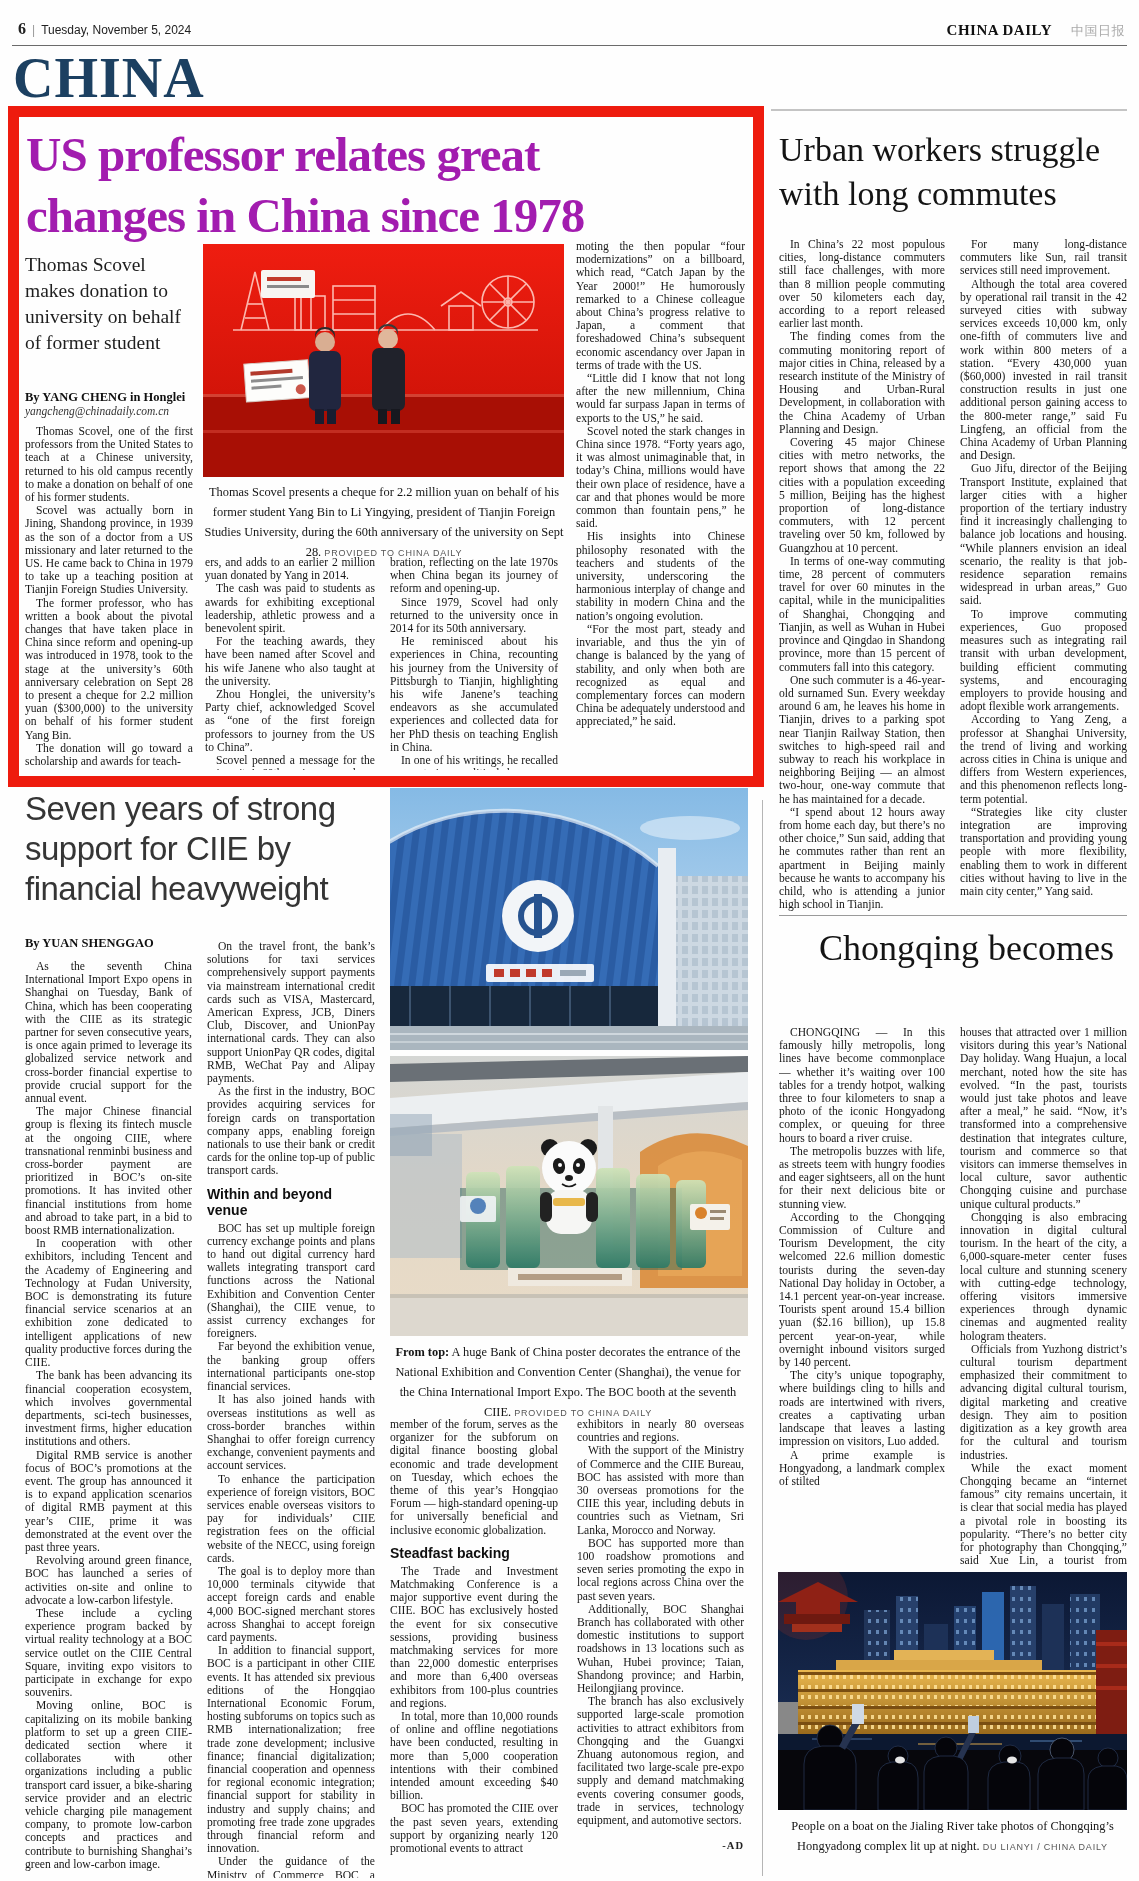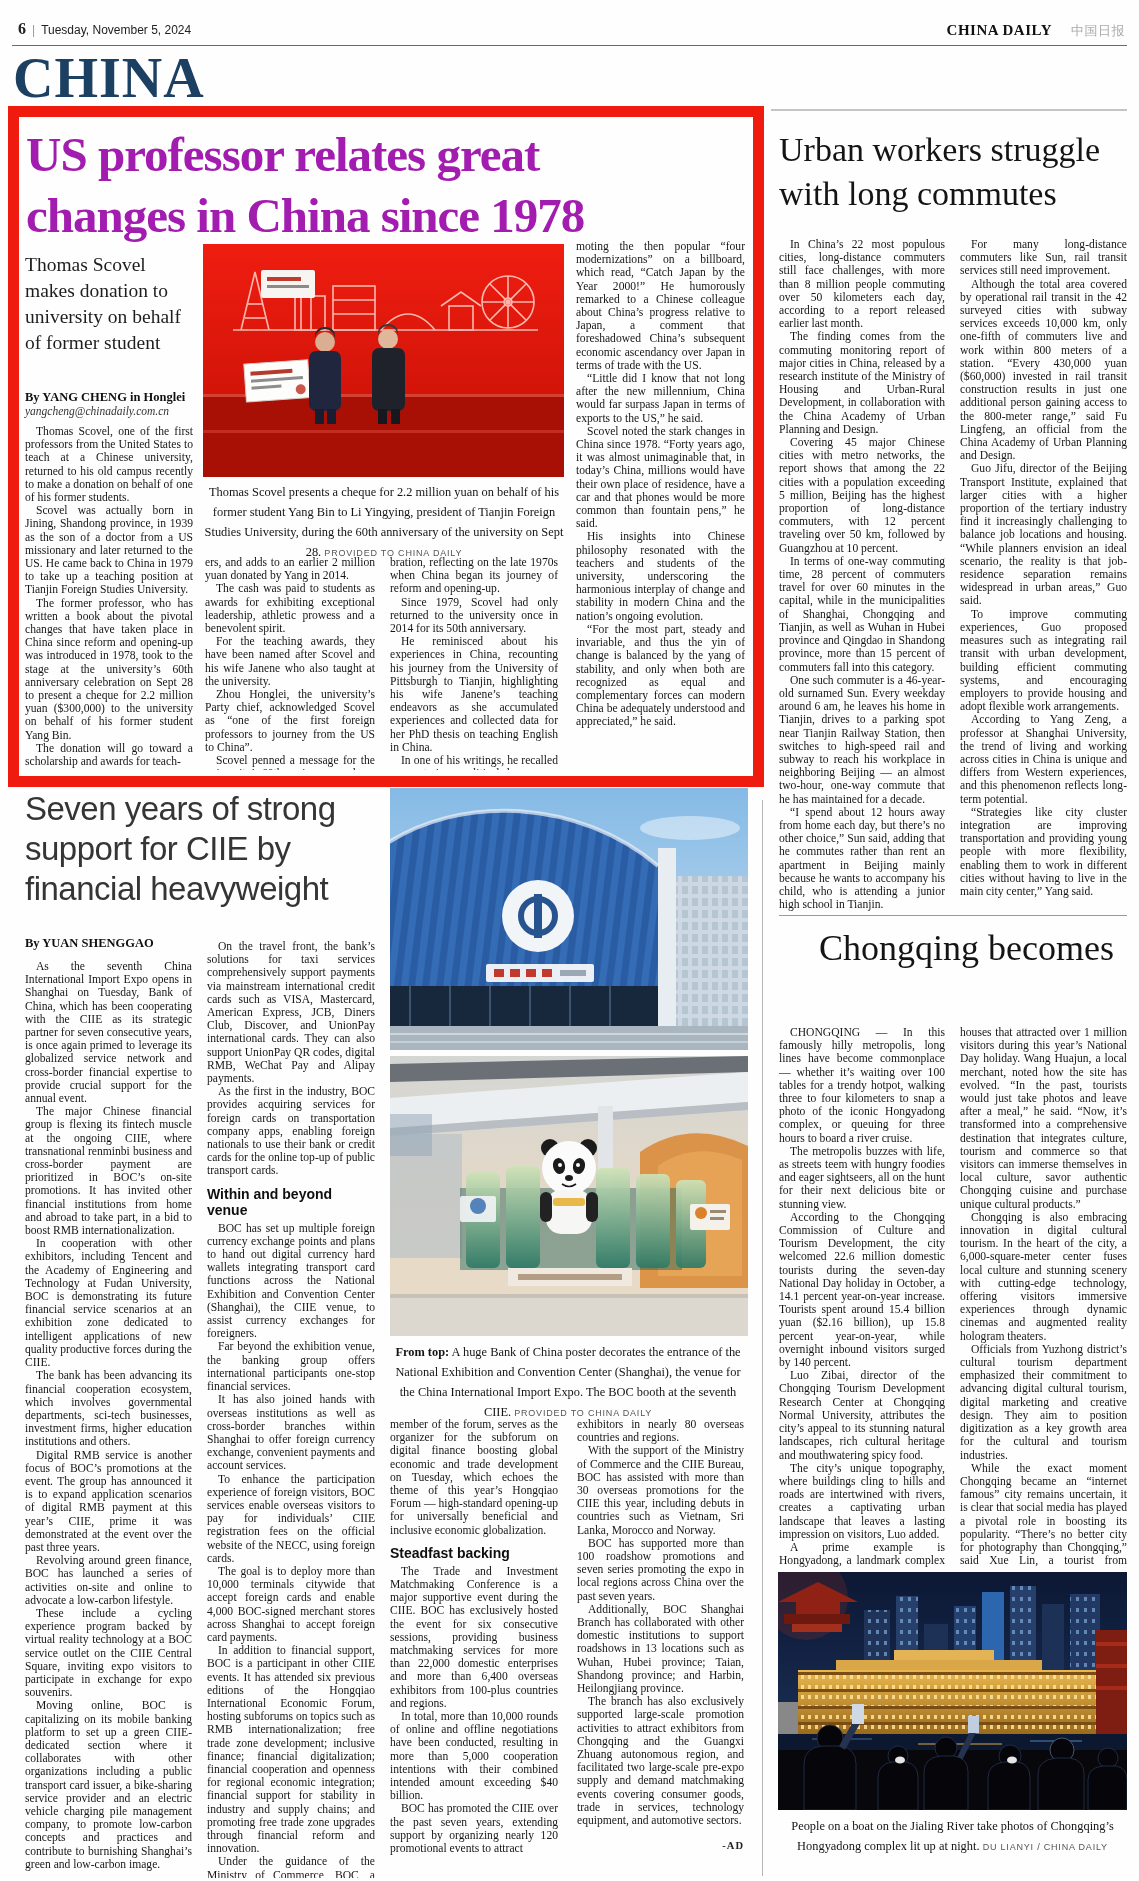--- a/index.html
+++ b/index.html
@@ -215,21 +215,20 @@
     </div>
 
   <div class="abs cq-rule"></div>
   <div class="abs cq-hl">
       <p class="hl-line">Chongqing becomes</p>
     </div>
   <div class="bodycol" style="left:779px;top:1026px;width:166px;height:542px">
       <p class="para">CHONGQING — In this famously hilly metropolis, long lines have become commonplace — whether it’s waiting over 100 tables for a trendy hotpot, walking three to four kilometers to snap a photo of the iconic Hongyadong complex, or queuing for three hours to board a river cruise.</p>
       <p class="para">The metropolis buzzes with life, as streets teem with hungry foodies and eager sightseers, all on the hunt for their next delicious bite or stunning view.</p>
       <p class="para">According to the Chongqing Commission of Culture and Tourism Development, the city welcomed 22.6 million domestic tourists during the seven-day National Day holiday in October, a 14.1 percent year-on-year increase. Tourists spent around 15.4 billion yuan ($2.16 billion), up 15.8 percent year-on-year, while overnight inbound visitors surged by 140 percent.</p>
-      <p class="para">Luo Zibai, director of the Chongqing Tourism Development Research Center at Chongqing Normal University, attributes the city’s appeal to its stunning natural landscapes, rich cultural heritage and mouthwatering spicy food.</p>
       <p class="para">The city’s unique topography, where buildings cling to hills and roads are intertwined with rivers, creates a captivating urban landscape that leaves a lasting impression on visitors, Luo added.</p>
       <p class="para">A prime example is Hongyadong, a landmark complex of stilted</p>
     </div>
   <div class="bodycol" style="left:960px;top:1026px;width:167px;height:542px">
       <p class="noindent">houses that attracted over 1 million visitors during this year’s National Day holiday. Wang Huajun, a local merchant, noted how the site has evolved. “In the past, tourists would just take photos and leave after a meal,” he said. “Now, it’s transformed into a comprehensive destination that integrates culture, tourism and commerce so that visitors can immerse themselves in local culture, savor authentic Chongqing cuisine and purchase unique cultural products.”</p>
       <p class="para">Chongqing is also embracing innovation in digital cultural tourism. In the heart of the city, a 6,000-square-meter center fuses local culture and stunning scenery with cutting-edge technology, offering visitors immersive experiences through dynamic cinemas and augmented reality hologram theaters.</p>
       <p class="para">Officials from Yuzhong district’s cultural tourism department emphasized their commitment to advancing digital cultural tourism, digital marketing and creative design. They aim to position digitization as a key growth area for the cultural and tourism industries.</p>
       <p class="para">While the exact moment Chongqing became an “internet famous” city remains uncertain, it is clear that social media has played a pivotal role in boosting its popularity. “There’s no better city for photography than Chongqing,” said Xue Lin, a tourist from Beijing.</p>
     </div>
 

